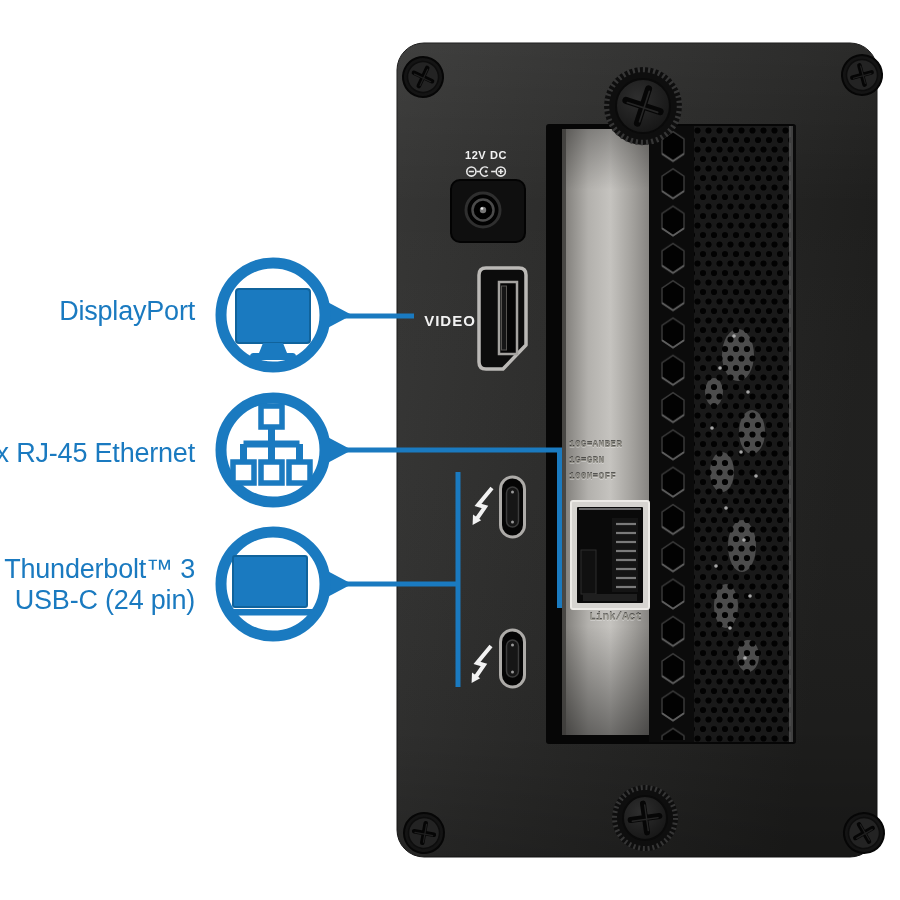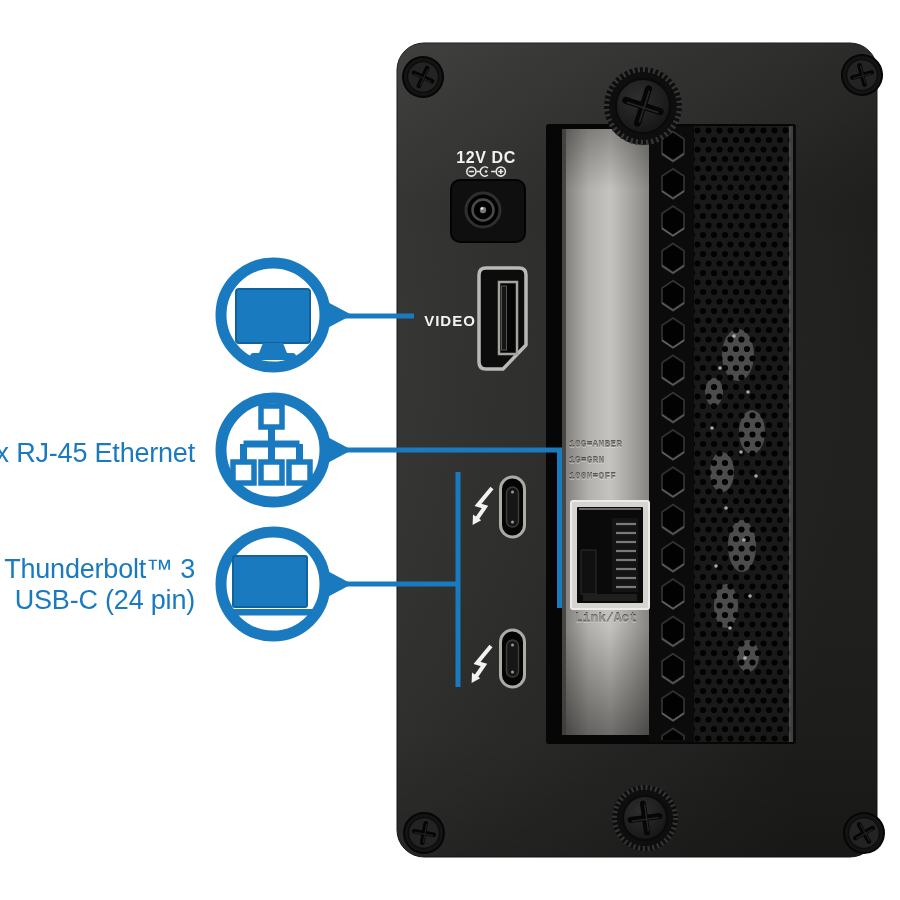--- a/index.html
+++ b/index.html
@@ -10,29 +10,29 @@
   .stage svg{position:absolute;left:0;top:0;}
   .txt{position:absolute;white-space:nowrap;}
   .callout-label{
     color:#1a7ac0;text-align:right;font-size:27px;line-height:32px;
     font-weight:400;letter-spacing:-0.2px;
   }
   .lbl-displayport{right:705px;top:295px;}
   .lbl-ethernet{right:705px;top:437px;}
   .lbl-thunderbolt{right:705px;top:554px;line-height:31px;}
   .panel-text{color:#f2f2f2;font-weight:bold;text-align:center;}
-  .lbl-power{left:451px;top:149px;width:70px;font-size:16px;letter-spacing:0.6px;}
+  .lbl-power{left:451px;top:149px;width:70px;font-size:11px;letter-spacing:0.6px;}
   .lbl-video{left:421px;top:312px;width:58px;font-size:15px;letter-spacing:1px;}
   .emboss{
     color:#918f87;font-weight:bold;
     text-shadow:0 -1px 0 rgba(0,0,0,0.55), 0 1px 0 rgba(255,255,255,0.30);
     font-family:Liberation Mono, monospace;
   }
   .lbl-legend{left:569px;top:437px;font-size:9.5px;line-height:16px;letter-spacing:0.2px;}
-  .lbl-linkact{left:570px;top:611px;width:72px;text-align:center;font-size:13px;color:#9b9991;}
+  .lbl-linkact{left:570px;top:611px;width:72px;text-align:right;font-size:11px;color:#9b9991;}
 </style>
 </head>
 <body>
 
 <div class="stage">
 
 <svg width="900" height="900" viewBox="0 0 900 900">
   <defs>
     <linearGradient id="bodyG" x1="0" y1="0" x2="1" y2="0.25">
       <stop offset="0" stop-color="#363635"></stop>
@@ -252,20 +252,21 @@
     </g>
 
     <g fill="#1a7ac0">
       <rect x="233" y="556" width="74" height="51" rx="2" stroke="#10639c" stroke-width="2"></rect>
       <rect x="225" y="609" width="92" height="6.5" rx="3.2"></rect>
     </g>
   </g>
 </svg>
 
 <div class="txt callout-label lbl-displayport">
+  <div>DisplayPort</div>
 </div>
 <div class="txt callout-label lbl-ethernet">
   <div>1x RJ-45 Ethernet</div>
 </div>
 <div class="txt callout-label lbl-thunderbolt">
   <div>2x Thunderbolt™ 3</div>
   <div>USB-C (24 pin)</div>
 </div>
 
 <div class="txt panel-text lbl-power">12V DC</div>

